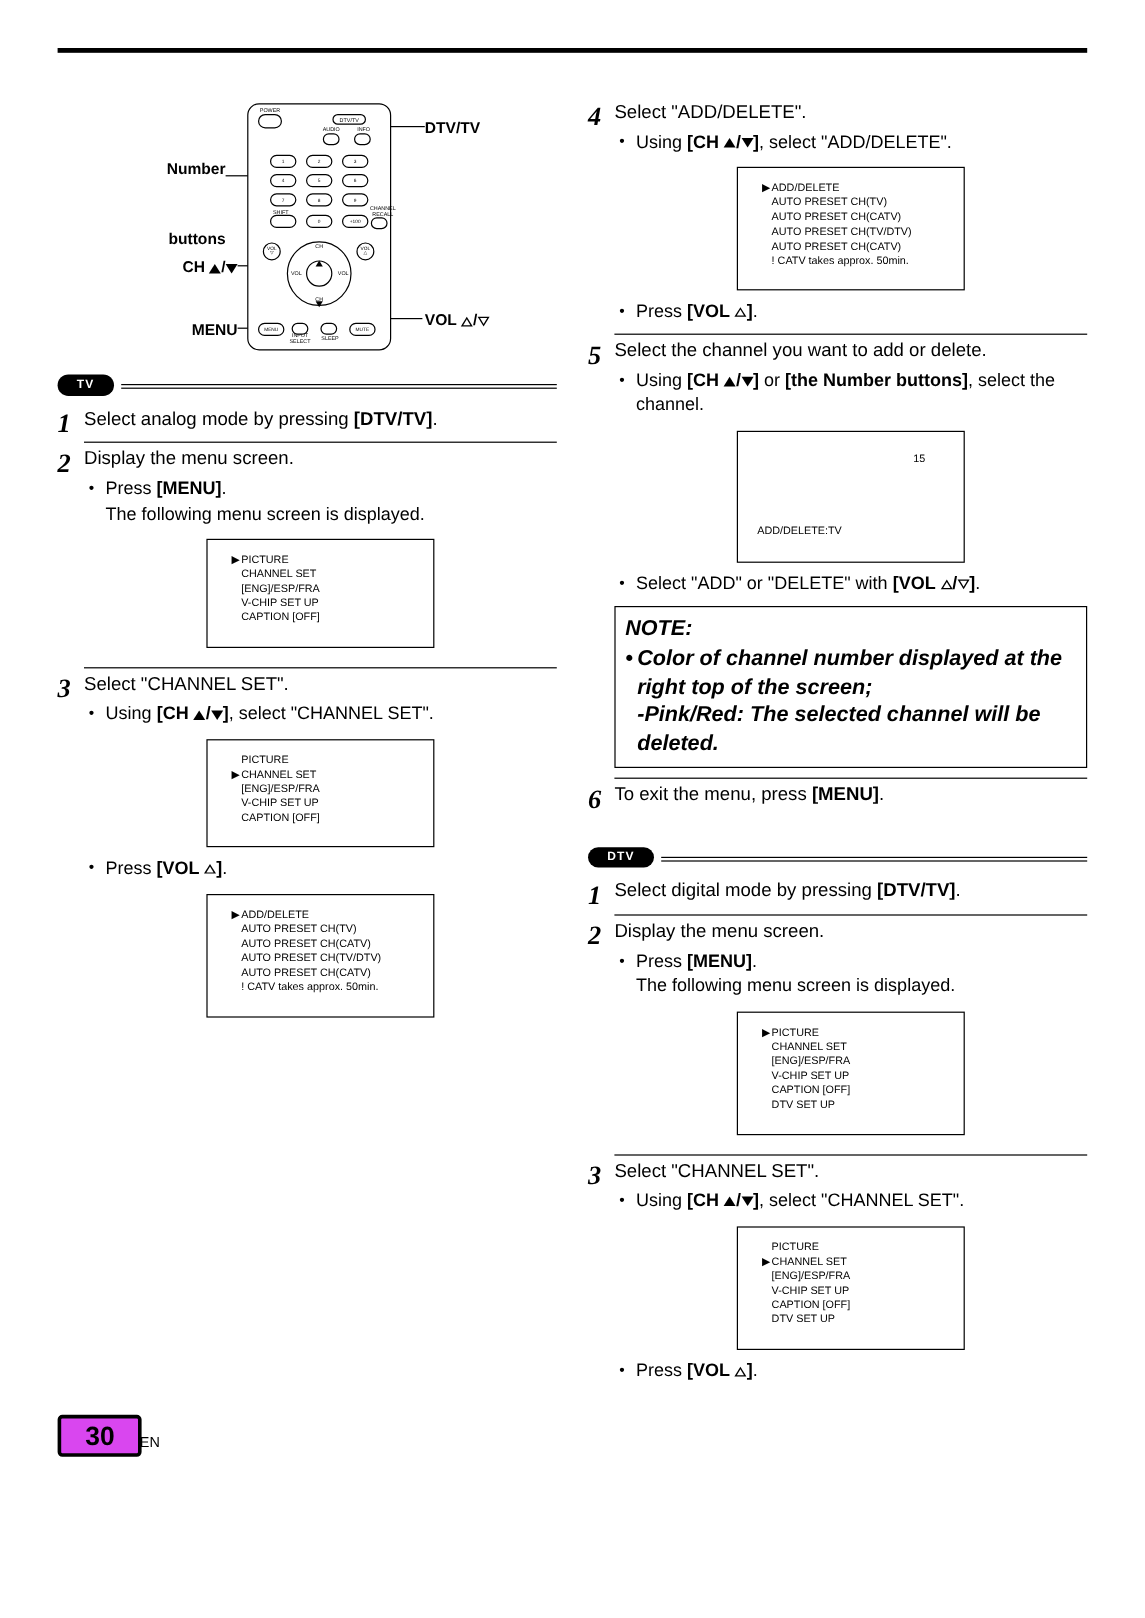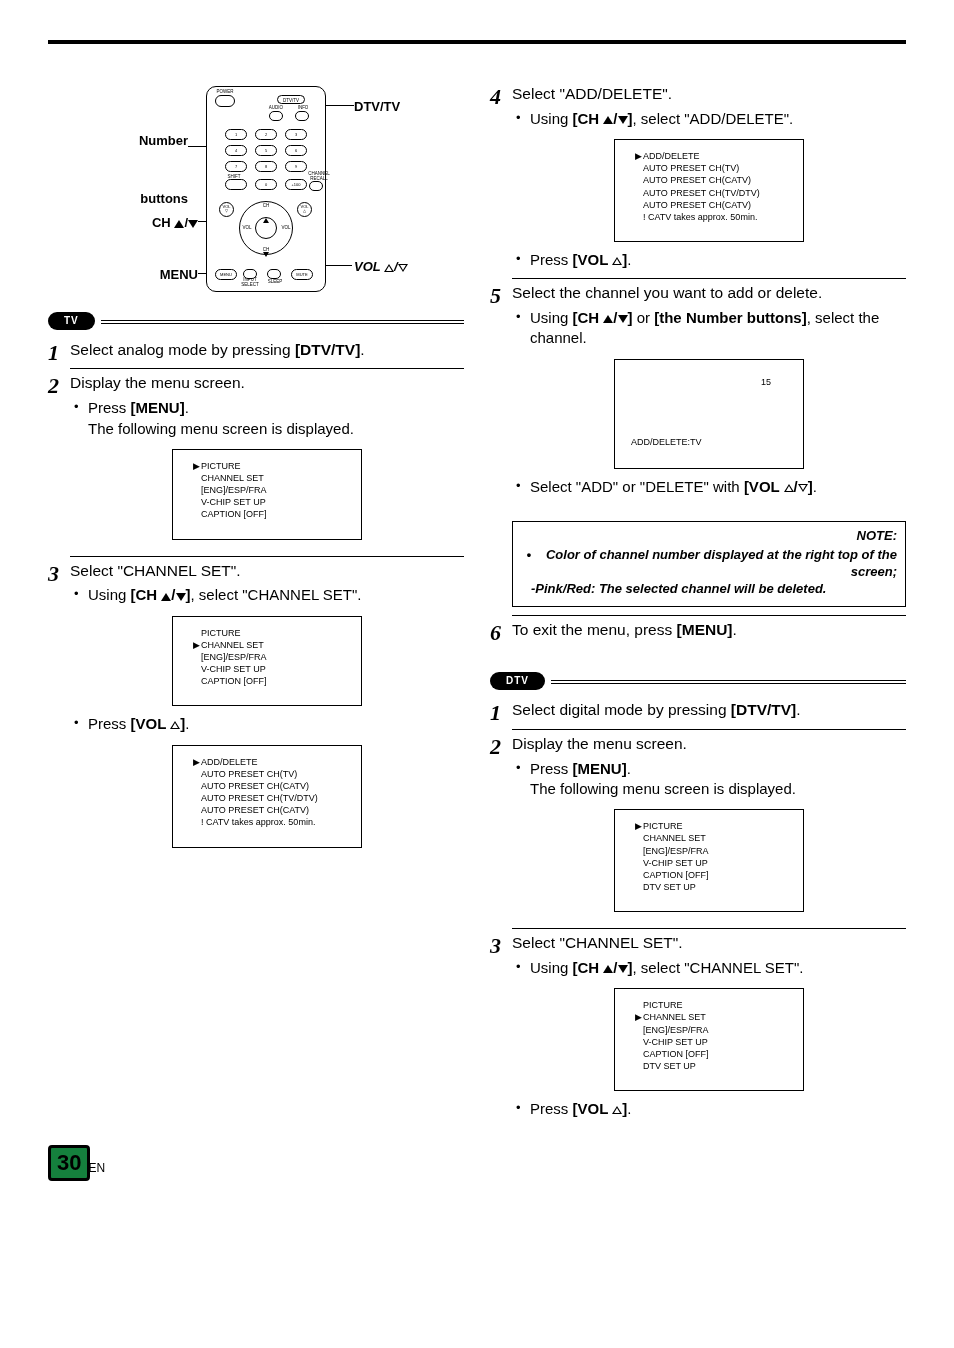--- a/index.html
+++ b/index.html
@@ -169,24 +169,23 @@
     align-items:center;
     white-space:pre;
   }
   .menu-box .cursor {
     display:inline-block;
     width:8px;
   }
   .note-box {
     border:0.5px solid #000;
     padding:6px 8px 8px 8px;
-    margin-top:24px;
-    font-size:13px;
+    margin-top:8px;
+    font-size:18px;
     line-height:1.3;
-    text-align:right;
   }
   .note-title {
     font-weight:bold;
     font-style:italic;
     margin-bottom:2px;
   }
   .note-bullet {
     font-weight:bold;
     font-style:italic;
     display:flex;
@@ -194,22 +193,22 @@
   .note-bullet .b { width:10px; flex-shrink:0;}
   .page-num {
     margin-top:22px;
   }
   .page-num .n {
     font-weight:bold;
     font-size:22px;
     display:inline-block;
     border:3px solid #000;
     border-radius:4px;
-    padding:0 6px;
-    background:#15803d;
+    padding:0 20px;
+    background:#d946ef;
   }
   .page-num .en {
     font-size:12px;
     position:relative;
     left:-2px;
     top:2px;
   }
   .tri-up, .tri-down, .tri-up-o, .tri-down-o, .tri-right {
     display:inline-block;
     width:0;height:0;
@@ -269,21 +268,21 @@
         <div class="lead" style="left:92px; top:60px; width:30px;"></div>
 
         <div class="biglbl" style="left:22px; top:128px; text-align:right; width:80px;">
           <span>CH </span><span class="tri-up"></span><b>/</b><span class="tri-down"></span>
         </div>
         <div class="lead" style="left:102px; top:135px; width:34px;"></div>
 
         <div class="biglbl" style="left:42px; top:180px; text-align:right; width:60px;">MENU</div>
         <div class="lead" style="left:102px; top:187px; width:20px;"></div>
 
-        <div class="biglbl" style="left:258px; top:172px;font-style:italic;">
+        <div class="biglbl" style="left:258px; top:172px;">
           <span>VOL </span><span class="tri-up-o"></span><b>/</b><span class="tri-down-o"></span>
         </div>
         <div class="lead" style="left:222px; top:179px; width:34px;"></div>
 
         <div class="remote-body">
 
           <div class="lbl" style="left:6px;top:2px;width:24px;">POWER</div>
           <div class="pbtn" style="left:8px;top:8px;width:20px;height:12px;"></div>
           <div class="pbtn" style="left:70px;top:8px;width:28px;height:9px;border-radius:5px;"><span style="font-size:4.5px;">DTV/TV</span></div>
           <div class="lbl" style="left:58px;top:18px;width:22px;">AUDIO</div>

